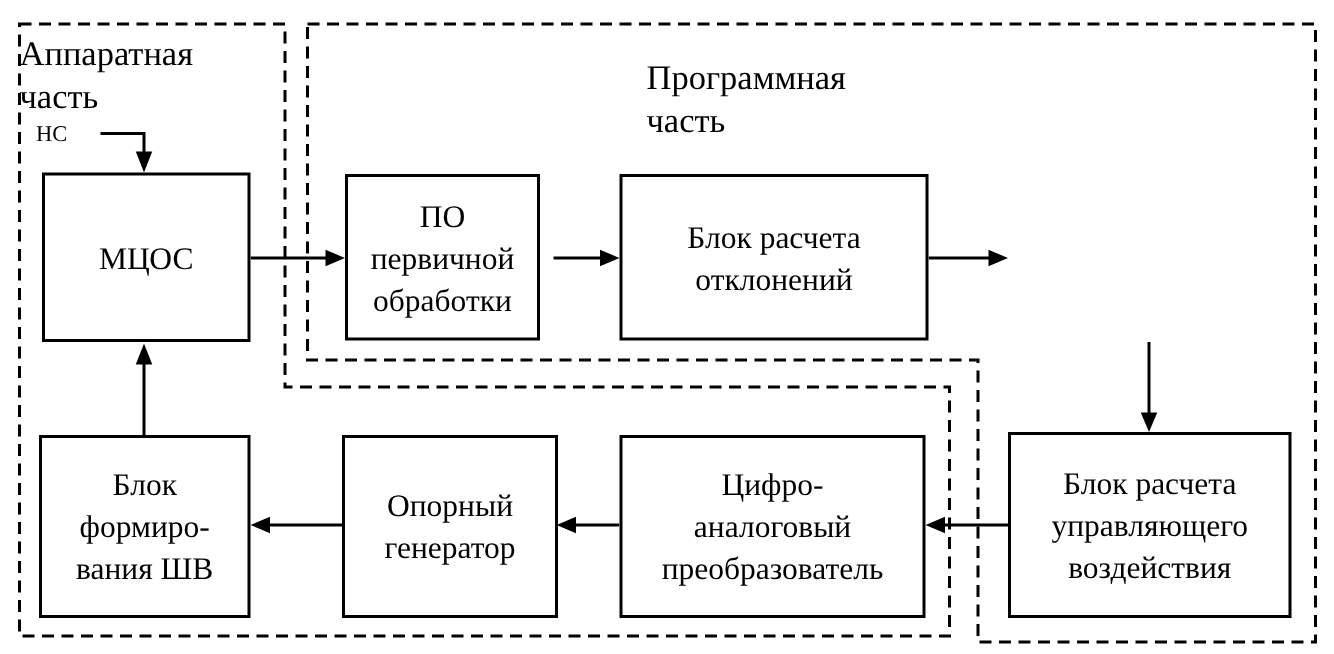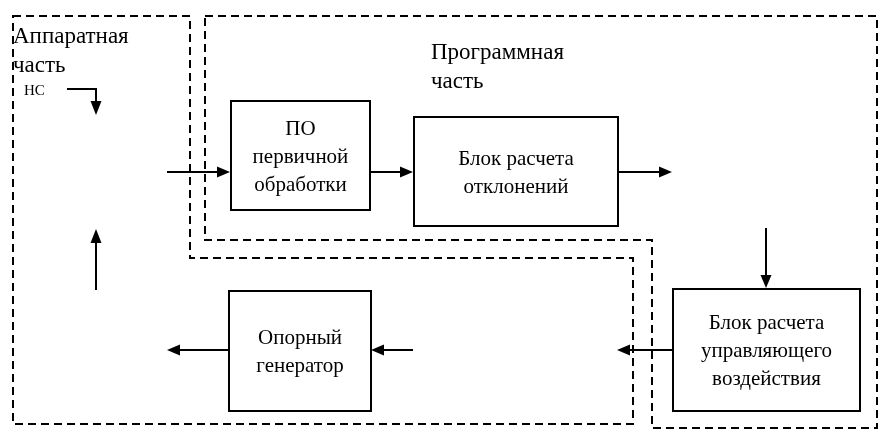--- a/index.html
+++ b/index.html
@@ -45,21 +45,21 @@
     font-size: 23px;
     line-height: 29px;
   }
   .ns-label {
     position: absolute;
     font-size: 15px;
     line-height: 24px;
   }
   
   .b-mcos       { left: 28px;  top: 115px; width: 139px; height: 113px; }
-  .b-po         { left: 230px; top: 100px; width: 141px; height: 111px; }
+  .b-po         { left: 230px; top: 116px; width: 130px; height: 111px; }
   .b-deviation  { left: 413px; top: 116px; width: 206px; height: 111px; }
   .b-kalman     { left: 672px; top: 117px; width: 189px; height: 111px; }
   .b-control    { left: 672px; top: 288px; width: 189px; height: 124px; }
   .b-dac        { left: 413px; top: 290px; width: 204px; height: 122px; }
   .b-oscillator { left: 228px; top: 290px; width: 144px; height: 122px; }
   .b-shv        { left: 26px;  top: 290px; width: 141px; height: 122px; }
   .l-hardware   { left: 13px;  top: 21px;  width: 177px; }
   .l-software   { left: 431px; top: 37px;  width: 220px; }
   .l-ns         { left: 24px;  top: 78px; }
 </style>
@@ -120,32 +120,45 @@
     </g>
   </svg>
 
   <div class="region-label l-hardware">Аппаратная
 часть</div>
   <div class="region-label l-software">Программная
 часть</div>
 
   <div class="ns-label l-ns">НС</div>
 
+  <div class="block b-mcos">
+    <span class="bt">МЦОС</span>
+  </div>
   <div class="block b-po">
     <span class="bt">ПО
 первичной
 обработки</span>
   </div>
   <div class="block b-deviation">
     <span class="bt">Блок расчета
 отклонений</span>
   </div>
   <div class="block b-control">
     <span class="bt">Блок расчета
 управляющего
 воздействия</span>
   </div>
+  <div class="block b-dac">
+    <span class="bt">Цифро-
+аналоговый
+преобразователь</span>
+  </div>
   <div class="block b-oscillator">
     <span class="bt">Опорный
 генератор</span>
+  </div>
+  <div class="block b-shv">
+    <span class="bt">Блок
+формиро-
+вания ШВ</span>
   </div>
 
 </div>
 
 </body></html>

